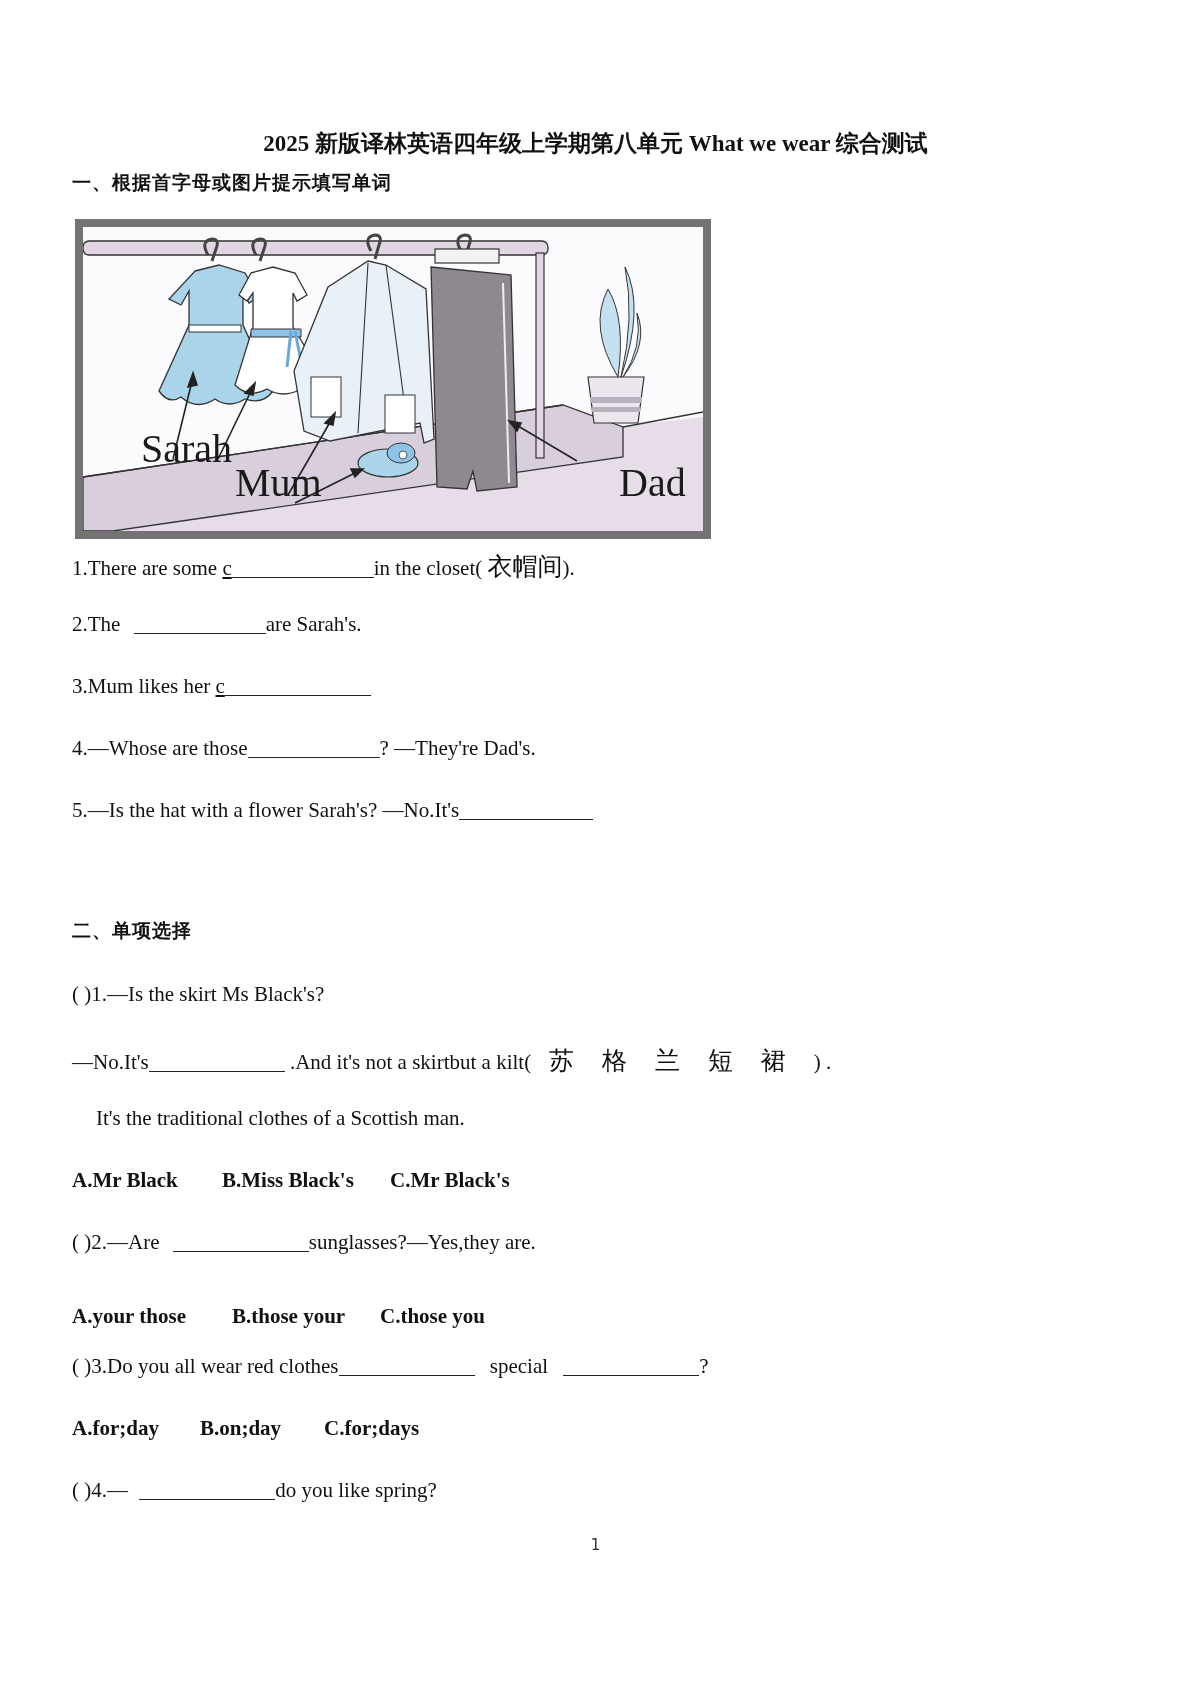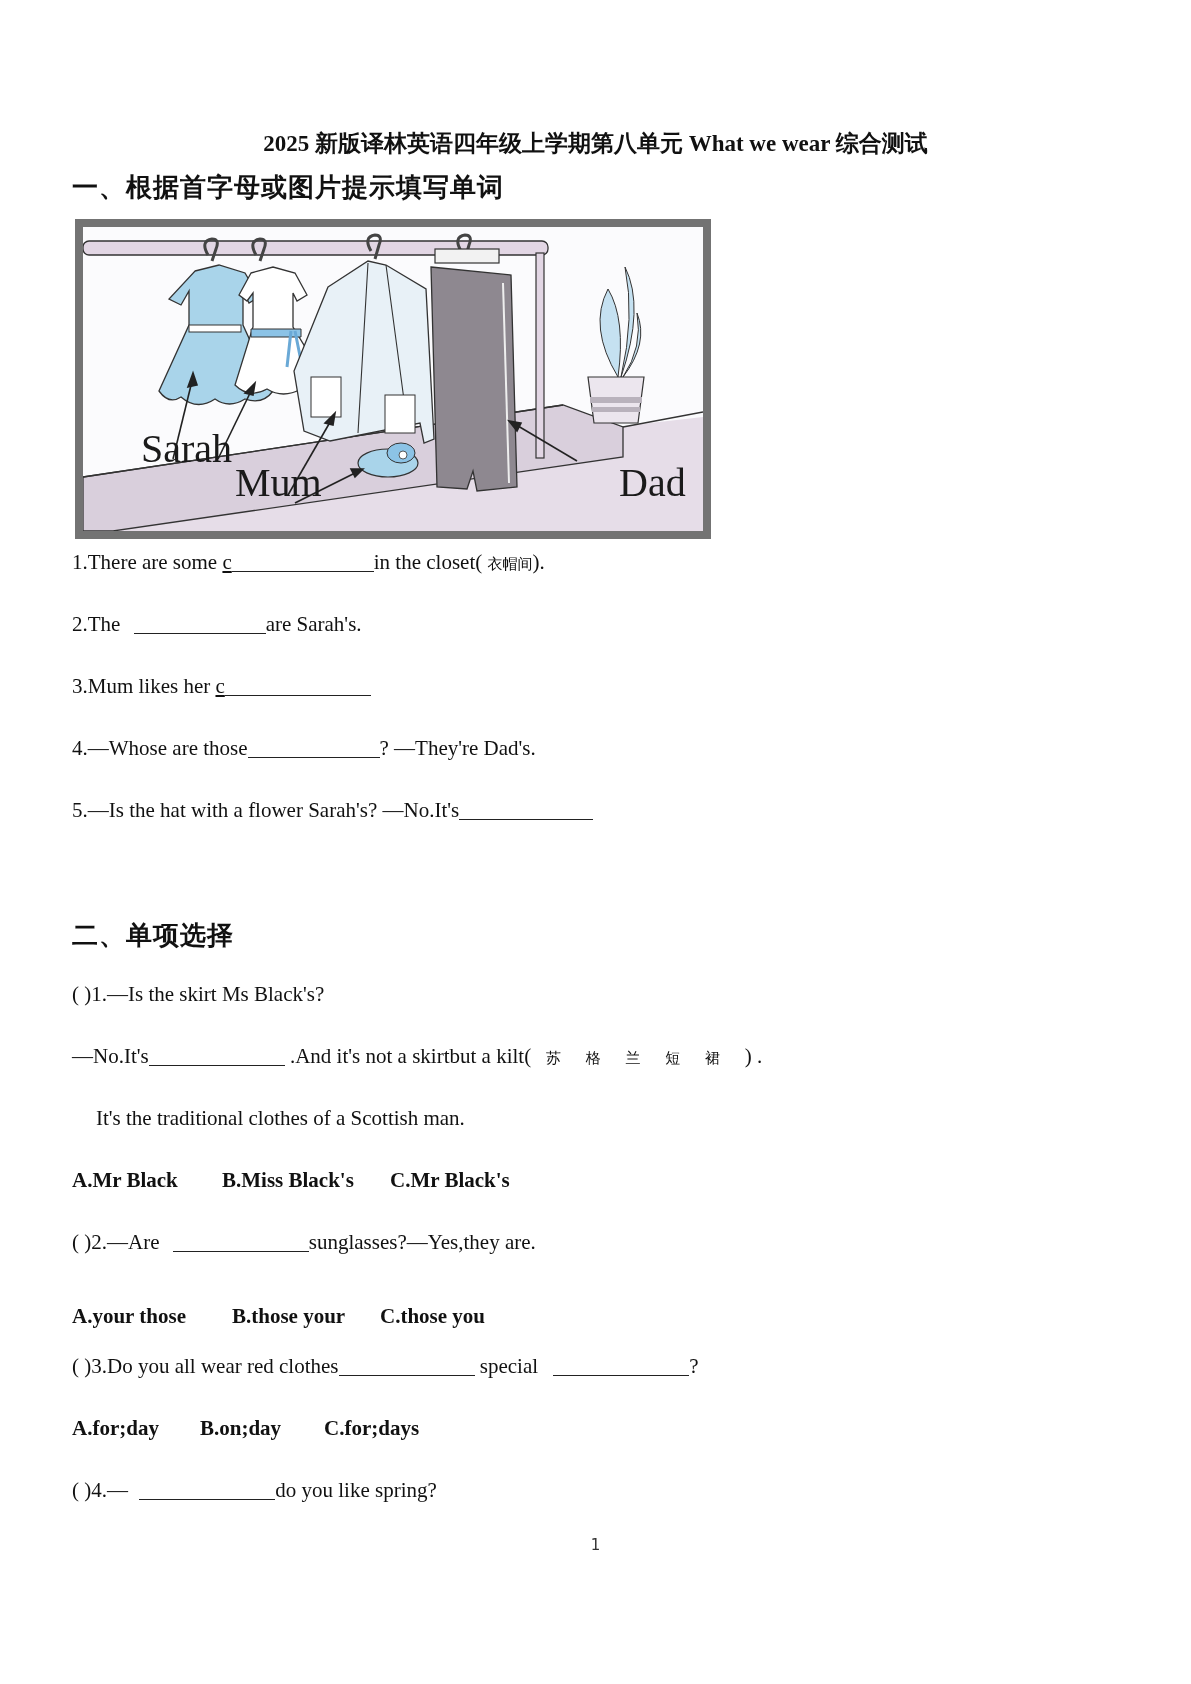--- a/index.html
+++ b/index.html
@@ -1,24 +1,24 @@
 <!DOCTYPE html>
 <html><head>
 <meta charset="utf-8">
 <style>
   html, body { margin: 0; padding: 0; background: #ffffff; }
   body { width: 1191px; height: 1684px; position: relative; overflow: hidden;
          font-family: "Liberation Serif", "DejaVu Serif", serif; color: #111; }
   .abs { position: absolute; white-space: nowrap; }
   .title { top: 104px; left: 0; width: 1191px; text-align: center; font-weight: bold; font-size: 23px; margin-top: 24px; }
-  .sec { left: 72px; font-size: 26px; font-weight: bold; font-family: "DejaVu Sans", sans-serif; letter-spacing: 1px; }
+  .sec { left: 72px; font-size: 19px; font-weight: bold; font-family: "DejaVu Sans", sans-serif; letter-spacing: 1px; }
   .line { left: 72px; font-size: 21px; }
   .blank { display: inline-block; border-bottom: 1.6px solid #222; height: 1em; vertical-align: -3px; }
   .ul { text-decoration: underline; }
-  .cn { font-family: "DejaVu Sans", sans-serif; font-size: 15px; }
+  .cn { font-family: "DejaVu Sans", sans-serif; font-size: 25px; }
   .opt { display: inline-block; font-weight: bold; }
   .pageno { top: 1536px; left: 0; width: 1191px; text-align: center; font-size: 15px; font-family: "DejaVu Sans", sans-serif; color: #333; }
   .illu { position: absolute; left: 75px; top: 219px; width: 620px; height: 304px; border: 8px solid #737373; overflow: hidden; background: #fbfbfd; }
   .lbl { position: absolute; font-family: "Liberation Serif", serif; font-size: 40px; color: #1a1a1a; background: rgba(255,255,255,0.0); }
 </style>
 </head>
 <body>
 
 <div class="abs title">2025 新版译林英语四年级上学期第八单元 What we wear 综合测试</div>
 
@@ -119,21 +119,21 @@
 </div>
 
 <div class="abs line" style="top:1230px;">
   <span>(      )</span><span>2.—Are </span><span class="blank" style="width:136px;margin-left:8px;"></span><span>sunglasses?—Yes,they are.</span>
 </div>
 <div class="abs line" style="top:1304px;">
   <span class="opt" style="width:160px;">A.your those</span><span class="opt" style="width:148px;">B.those your</span><span class="opt">C.those you</span>
 </div>
 
 <div class="abs line" style="top:1354px;">
-  <span>(      )</span><span>3.Do you all wear red clothes</span><span class="blank" style="width:136px;"></span><span style="margin-left:0;margin-right:10px;"> special </span><span class="blank" style="width:136px;"></span><span>?</span>
+  <span>(      )</span><span>3.Do you all wear red clothes</span><span class="blank" style="width:136px;"></span><span style="margin-left:10px;margin-right:10px;"> special </span><span class="blank" style="width:136px;"></span><span>?</span>
 </div>
 <div class="abs line" style="top:1416px;">
   <span class="opt" style="width:128px;">A.for;day</span><span class="opt" style="width:124px;">B.on;day</span><span class="opt">C.for;days</span>
 </div>
 
 <div class="abs line" style="top:1478px;">
   <span>(      )</span><span>4.— </span><span class="blank" style="width:136px;margin-left:6px;"></span><span>do you like spring?</span>
 </div>
 
 <div class="abs pageno">1</div>

